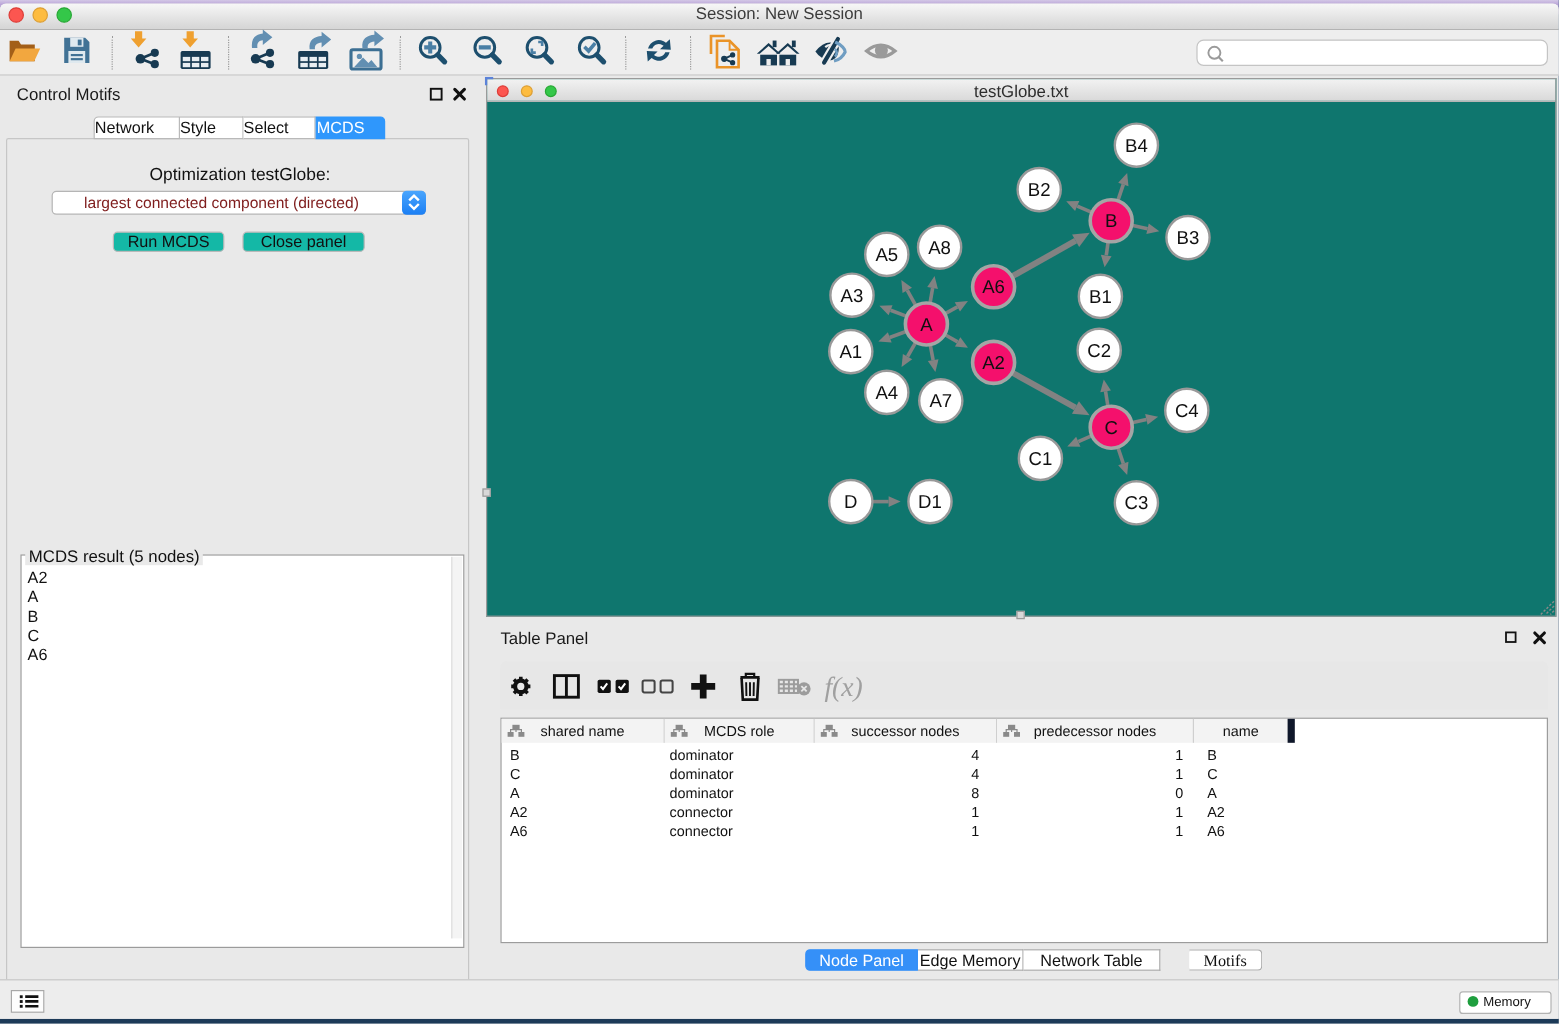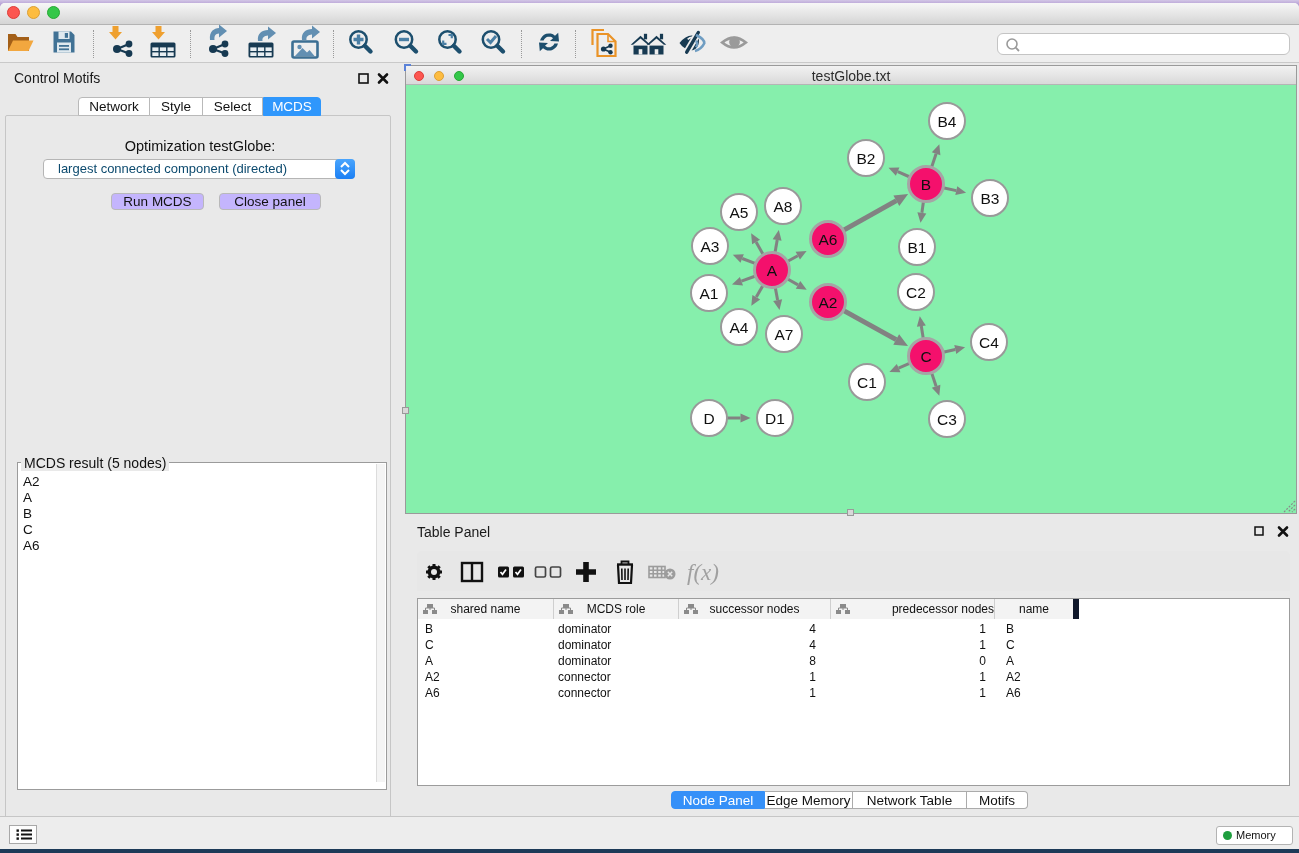--- a/index.html
+++ b/index.html
@@ -17,42 +17,42 @@
                font-size:14px; color:#3c3c3c; }
   #toolbar { position:absolute; left:0; top:25px; width:1299px; height:38px;
              background:#eeeeee; border-bottom:1px solid #c9c9c9; }
   .sep { position:absolute; top:30px; height:28px; width:0;
          border-left:1px dotted #9a9a9a; }
   #searchbox { position:absolute; left:997px; top:33px; width:293px; height:22px;
                background:#fff; border:1px solid #c4c4c4; border-radius:6px; }
   
   #cp-title { position:absolute; left:14px; top:70px; font-size:14px; color:#1a1a1a; }
   .ptab { position:absolute; top:97px; height:19px; background:#fff; border:1px solid #b9b9b9;
-          font-size:13.5px; color:#111; text-align:center; line-height:18px; }
+          font-size:13.5px; color:#111; text-align:left; line-height:18px; }
   #cp-panel { position:absolute; left:5px; top:115px; width:386px; height:708px;
               background:#e9e9e9; border:1px solid #c6c6c6; border-radius:2px; }
   #optlabel { position:absolute; left:0px; top:138px; width:400px; text-align:center;
               font-size:14.5px; color:#111; }
   #dropdown { position:absolute; left:43px; top:159px; width:312px; height:20px;
               background:#fff; border:1px solid #b5b5b5; border-radius:4px;
-              font-size:13px; color:#0c4a6e; line-height:18px; padding-left:14px; }
+              font-size:13px; color:#7f1d1d; line-height:18px; padding-left:26px; }
   #dropbtn { position:absolute; right:-1px; top:-1px; width:20px; height:20px;
              background:linear-gradient(#4aa5fd,#1b7ff4); border-radius:4px; }
-  .btn { position:absolute; top:193px; height:17px; background:#c4b5fd; border:1px solid #b9b9b9;
-         border-radius:4px; font-size:13.5px; color:#111; text-align:center; line-height:15px;margin-left:17px; }
+  .btn { position:absolute; top:193px; height:17px; background:#14b8a6; border:1px solid #b9b9b9;
+         border-radius:4px; font-size:13.5px; color:#111; text-align:center; line-height:15px; }
   #mcdsbox { position:absolute; left:17px; top:462px; width:370px; height:328px;
              background:#fff; border:1px solid #9b9b9b; }
   #mcdslegend { position:absolute; left:21px; top:455px; background:#e9e9e9;
                 padding:0 3px; font-size:14px; color:#111; }
   .mi { position:absolute; left:5px; font-size:13.5px; color:#111; }
   #mcdsscroll { position:absolute; right:1px; top:1px; width:9px; height:318px;
                 background:#f4f4f4; border-left:1px solid #dcdcdc; }
   
   #netwin { position:absolute; left:405px; top:65px; width:892px; height:449px;
-            background:#86efac; border:1px solid #9a9a9a; }
+            background:#0f766e; border:1px solid #9a9a9a; }
   #nettitle { position:absolute; left:0; top:0; width:100%; height:19px;
               background:linear-gradient(#f2f2f2,#d9d9d9); border-bottom:1px solid #b5b5b5; }
   .tl2 { position:absolute; top:5px; width:10px; height:10px; border-radius:50%; }
   #nettitletext { position:absolute; top:2px; width:100%; text-align:center;
                   font-size:14px; color:#2d2d2d; }
   
   #tp-title { position:absolute; left:417px; top:524px; font-size:14px; color:#1a1a1a; }
   #tp-toolbar { position:absolute; left:417px; top:551px; width:873px; height:40px;
                 background:#e7e7e7; border-radius:5px 5px 0 0; }
   #table { position:absolute; left:417px; top:598px; width:873px; height:188px;
@@ -65,20 +65,21 @@
   #statusbar { position:absolute; left:0; top:816px; width:1299px; height:33px; background:#ededed; border-top:1px solid #c6c6c6;padding-left:28px; }
 </style>
 </head>
 <body>
 <div id="walltop"></div>
 <div id="appwin"></div>
   <div id="titlebar">
     <div class="tl" style="left:7px;background:#fc5650;border:1px solid #dd3d38;"></div>
     <div class="tl" style="left:27px;background:#fdbc40;border:1px solid #dd9f34;"></div>
     <div class="tl" style="left:47px;background:#34c749;border:1px solid #28a835;"></div>
+    <div id="titletext">Session: New Session</div>
   </div>
   <div id="toolbar"></div>
   <div class="sep" style="left:93px"></div>
   <div class="sep" style="left:190px"></div>
   <div class="sep" style="left:333px"></div>
   <div class="sep" style="left:521px"></div>
   <div class="sep" style="left:575px"></div>
   <svg width="1299" height="63" style="position:absolute;left:0;top:0">
 
     <g transform="translate(20,42)">
@@ -391,21 +392,21 @@
         <path d="M 5.8 -0.2 L 10.2 4.2 M 10.2 -0.2 L 5.8 4.2" stroke="#e7e7e7" stroke-width="1.5"></path>
       </g>
 
       <text x="270" y="29" font-family="Liberation Serif, serif" font-style="italic" font-size="23" fill="#a0a0a0">f(x)</text>
     </svg>
   </div>
   <div id="table">
     <div class="th" style="left:0; width:136px;">shared name</div>
     <div class="th" style="left:136px; width:125px;">MCDS role</div>
     <div class="th" style="left:261px; width:152px;">successor nodes</div>
-    <div class="th" style="left:413px; width:164px;text-align:right;">predecessor nodes</div>
+    <div class="th" style="left:413px; width:164px;">predecessor nodes</div>
     <div class="th" style="left:577px; width:84px; border-right:6px solid #0f172a;">name</div>
     <svg width="873" height="22" style="position:absolute;left:0;top:0">
       <g fill="#8a8a8a">
         <g transform="translate(12,10)">
           <rect x="-3" y="-5" width="6" height="4"></rect>
           <rect x="-7" y="1" width="5" height="4"></rect>
           <rect x="2" y="1" width="5" height="4"></rect>
           <path d="M 0 -1 L 0 1 M -4.5 1 L -4.5 -1 L 4.5 -1 L 4.5 1" stroke="#8a8a8a" fill="none"></path>
         </g>
         <g transform="translate(148,10)">
@@ -450,21 +451,21 @@
     <div class="td" style="left:588px;top:70px">A2</div>
     <div class="td" style="left:7px;top:86px">A6</div>
     <div class="td" style="left:140px;top:86px">connector</div>
     <div class="td" style="left:340px;top:86px;width:58px;text-align:right">1</div>
     <div class="td" style="left:510px;top:86px;width:58px;text-align:right">1</div>
     <div class="td" style="left:588px;top:86px">A6</div>
   </div>
   <div class="ttab" style="left:671px; width:94px; background:#3590f8; border-color:#3590f8; color:#fff; border-radius:4px 0 0 4px;">Node Panel</div>
   <div class="ttab" style="left:765px; width:88px; border-left:none;">Edge Memory</div>
   <div class="ttab" style="left:853px; width:114px; border-left:none;">Network Table</div>
-  <div class="ttab" style="left:967px; width:61px; border-left:none; border-radius:0 4px 4px 0;">Motifs</div>
+  <div class="ttab" style="left:991px; width:61px; border-left:none; border-radius:0 4px 4px 0;font-family:Liberation Serif, serif;">Motifs</div>
 
   <div id="statusbar">
 
     <div style="position:absolute;left:9px;top:8px;width:28px;height:19px;background:#fdfdfd;border:1px solid #a8a8a8;">
       <svg width="26" height="17" style="position:absolute;left:1px;top:0">
         <g stroke="#111" stroke-width="2.2">
           <path d="M 10 4.5 L 21 4.5 M 10 8.5 L 21 8.5 M 10 12.5 L 21 12.5"></path>
         </g>
       <g fill="#111">
           <rect x="5.5" y="3.4" width="2.4" height="2.4"></rect>

